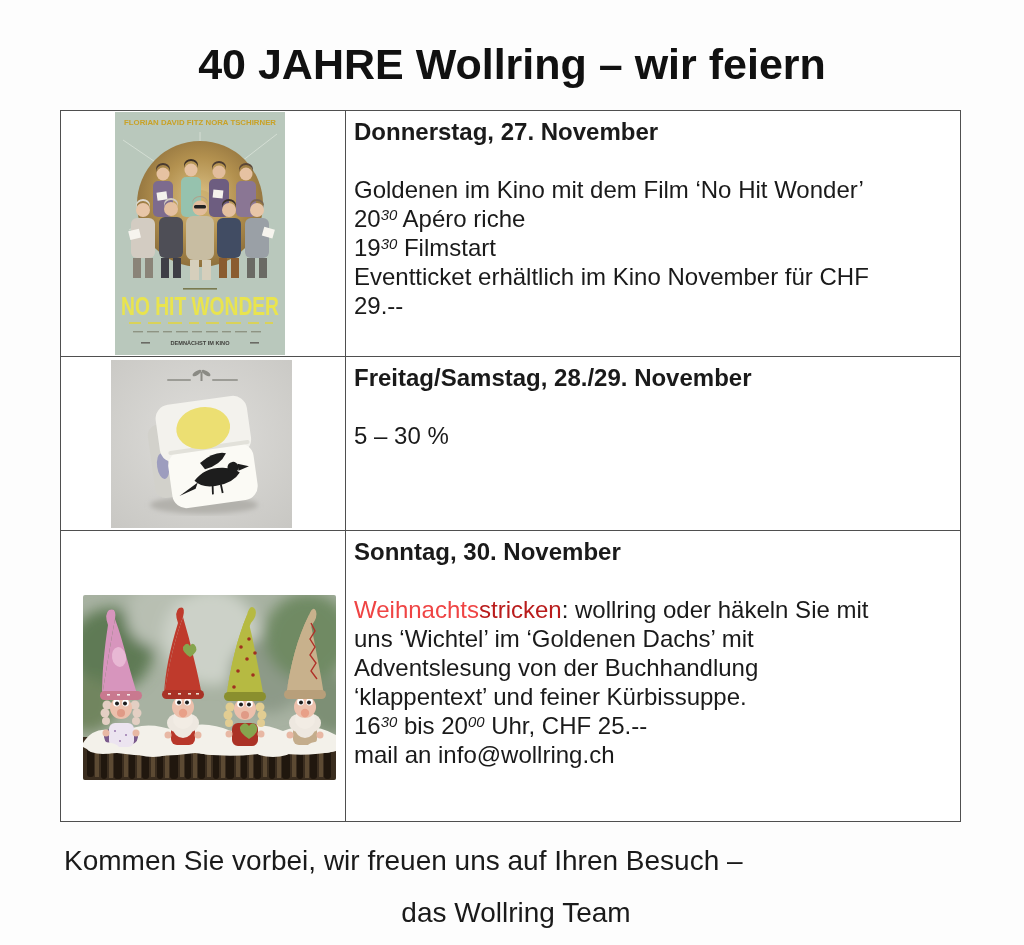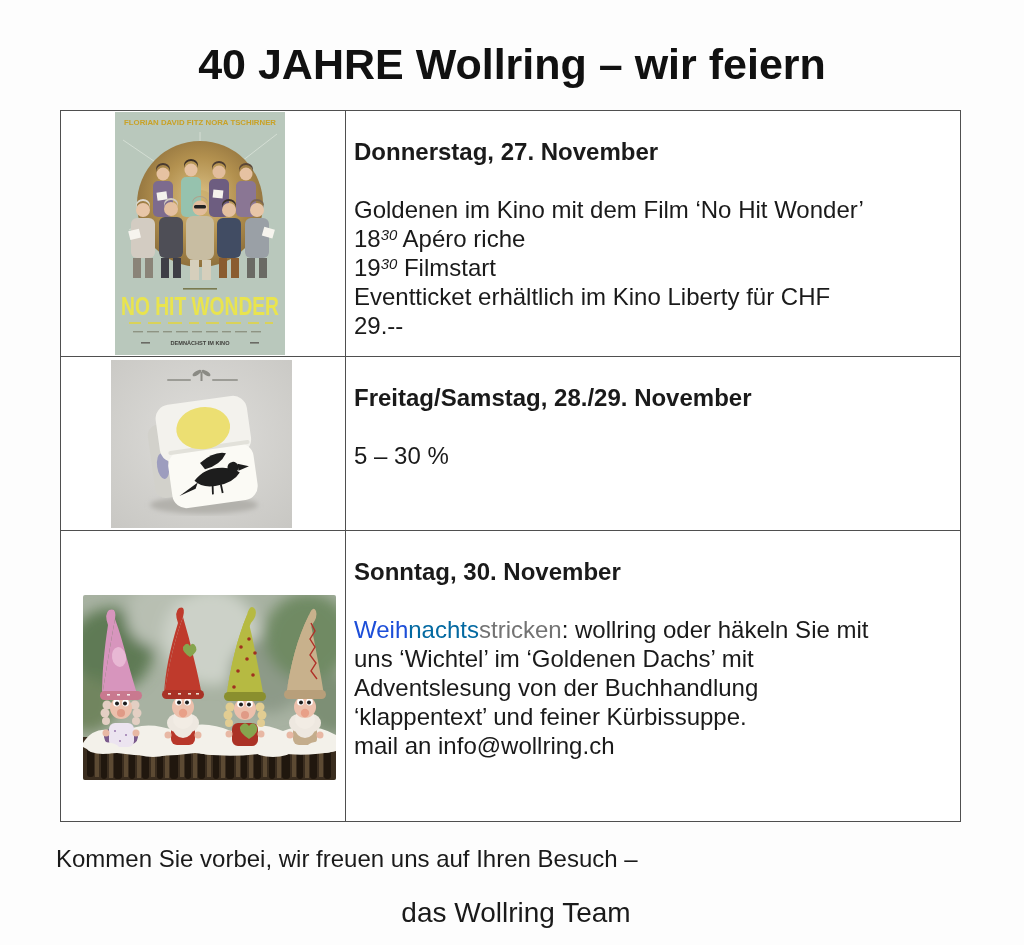--- a/index.html
+++ b/index.html
@@ -15,25 +15,25 @@
   .event-table {
     position:absolute; left:60px; top:110px; width:901px; height:712px;
     border:1.5px solid #4f4f4f; box-sizing:border-box;
     display:grid; grid-template-columns:285px 1fr;
     grid-template-rows:246px 174px 1fr;
     background:#fff;
   }
   .cell { box-sizing:border-box; border-bottom:1px solid #4f4f4f; }
   .cell.last { border-bottom:none; }
   .cell.img { border-right:1px solid #4f4f4f; position:relative; }
-  .cell.txt { padding:6px 10px 0 8px; font-size:24px; line-height:29px;margin-top:20px; }
+  .cell.txt { padding:6px 10px 0 8px; font-size:24px; line-height:29px; }
   .cell-heading { font-weight:bold; }
   .cell-line sup { font-size:0.62em; line-height:0; vertical-align:0.5em; letter-spacing:0;font-style:italic; }
   .art { position:absolute; display:block; }
-  .footer-line-1 { position:absolute; left:56px; top:845px; font-size:24px; }
+  .footer-line-1 { position:absolute; left:64px; top:845px; font-size:28px; }
   .footer-line-2 { position:absolute; left:4px; top:897px; width:100%; text-align:center; font-size:28px; }
 </style>
 </head>
 <body>
 
 <div class="page">
 
   <div class="page-title">40 JAHRE Wollring – wir feiern</div>
 
   <div class="event-table">
@@ -134,23 +134,23 @@
             <rect x="135" y="230" width="9" height="1.6"></rect>
         </g>
         <text x="85" y="233" text-anchor="middle" font-size="5.6" font-weight="bold" fill="#3e3e3a" font-family="Liberation Sans, sans-serif">DEMNÄCHST IM KINO</text>
       </svg>
     </div>
 
     <div class="cell txt">
         <div class="cell-heading">Donnerstag, 27. November</div>
         <div class="cell-line">&nbsp;</div>
         <div class="cell-line"><span>Goldenen im Kino mit dem Film ‘No Hit Wonder’</span></div>
-        <div class="cell-line"><span>18</span><sup>30</sup><span> Apéro riche</span></div>
+        <div class="cell-line"><span>20</span><sup>30</sup><span> Apéro riche</span></div>
         <div class="cell-line"><span>19</span><sup>30</sup><span> Filmstart</span></div>
-        <div class="cell-line"><span>Eventticket erhältlich im Kino Liberty für CHF</span></div>
+        <div class="cell-line"><span>Eventticket erhältlich im Kino November für CHF</span></div>
         <div class="cell-line"><span>29.--</span></div>
       </div>
 
     <div class="cell img">
       <svg class="art" style="left:50px; top:3px;" width="181" height="168" viewBox="0 0 181 168">
         <defs>
           <radialGradient id="photoBg" cx="50%" cy="45%" r="75%">
             <stop offset="0%" stop-color="#dedddA"></stop>
             <stop offset="100%" stop-color="#c8c7c3"></stop>
           </radialGradient>
@@ -372,23 +372,24 @@
               <ellipse cx="190" cy="156" rx="18" ry="6"></ellipse>
             <ellipse cx="240" cy="152" rx="16" ry="6"></ellipse>
           </g>
         </g>
       </svg>
     </div>
 
     <div class="cell txt last">
         <div class="cell-heading">Sonntag, 30. November</div>
         <div class="cell-line">&nbsp;</div>
-        <div class="cell-line"><span style="color: #1d4ed8;">Weih</span><span style="color: #0369a1;">nachts</span><span style="color: #737373;">stricken</span><span>: wollring oder häkeln Sie mit</span></div>
+        <div class="cell-line"><span style="color: #ef4444;">Weih</span><span style="color: #ef4444;">nachts</span><span style="color: #b91c1c;">stricken</span><span>: wollring oder häkeln Sie mit</span></div>
         <div class="cell-line"><span>uns ‘Wichtel’ im ‘Goldenen Dachs’ mit</span></div>
         <div class="cell-line"><span>Adventslesung von der Buchhandlung</span></div>
         <div class="cell-line"><span>‘klappentext’ und feiner Kürbissuppe.</span></div>
+        <div class="cell-line"><span>16</span><sup>30</sup><span> bis 20</span><sup>00</sup><span> Uhr, CHF 25.--</span></div>
         <div class="cell-line"><span>mail an info@wollring.ch</span></div>
       </div>
   </div>
 
   <div class="footer-line-1">Kommen Sie vorbei, wir freuen uns auf Ihren Besuch –</div>
   <div class="footer-line-2">das Wollring Team</div>
 </div>
 
 </body></html>

